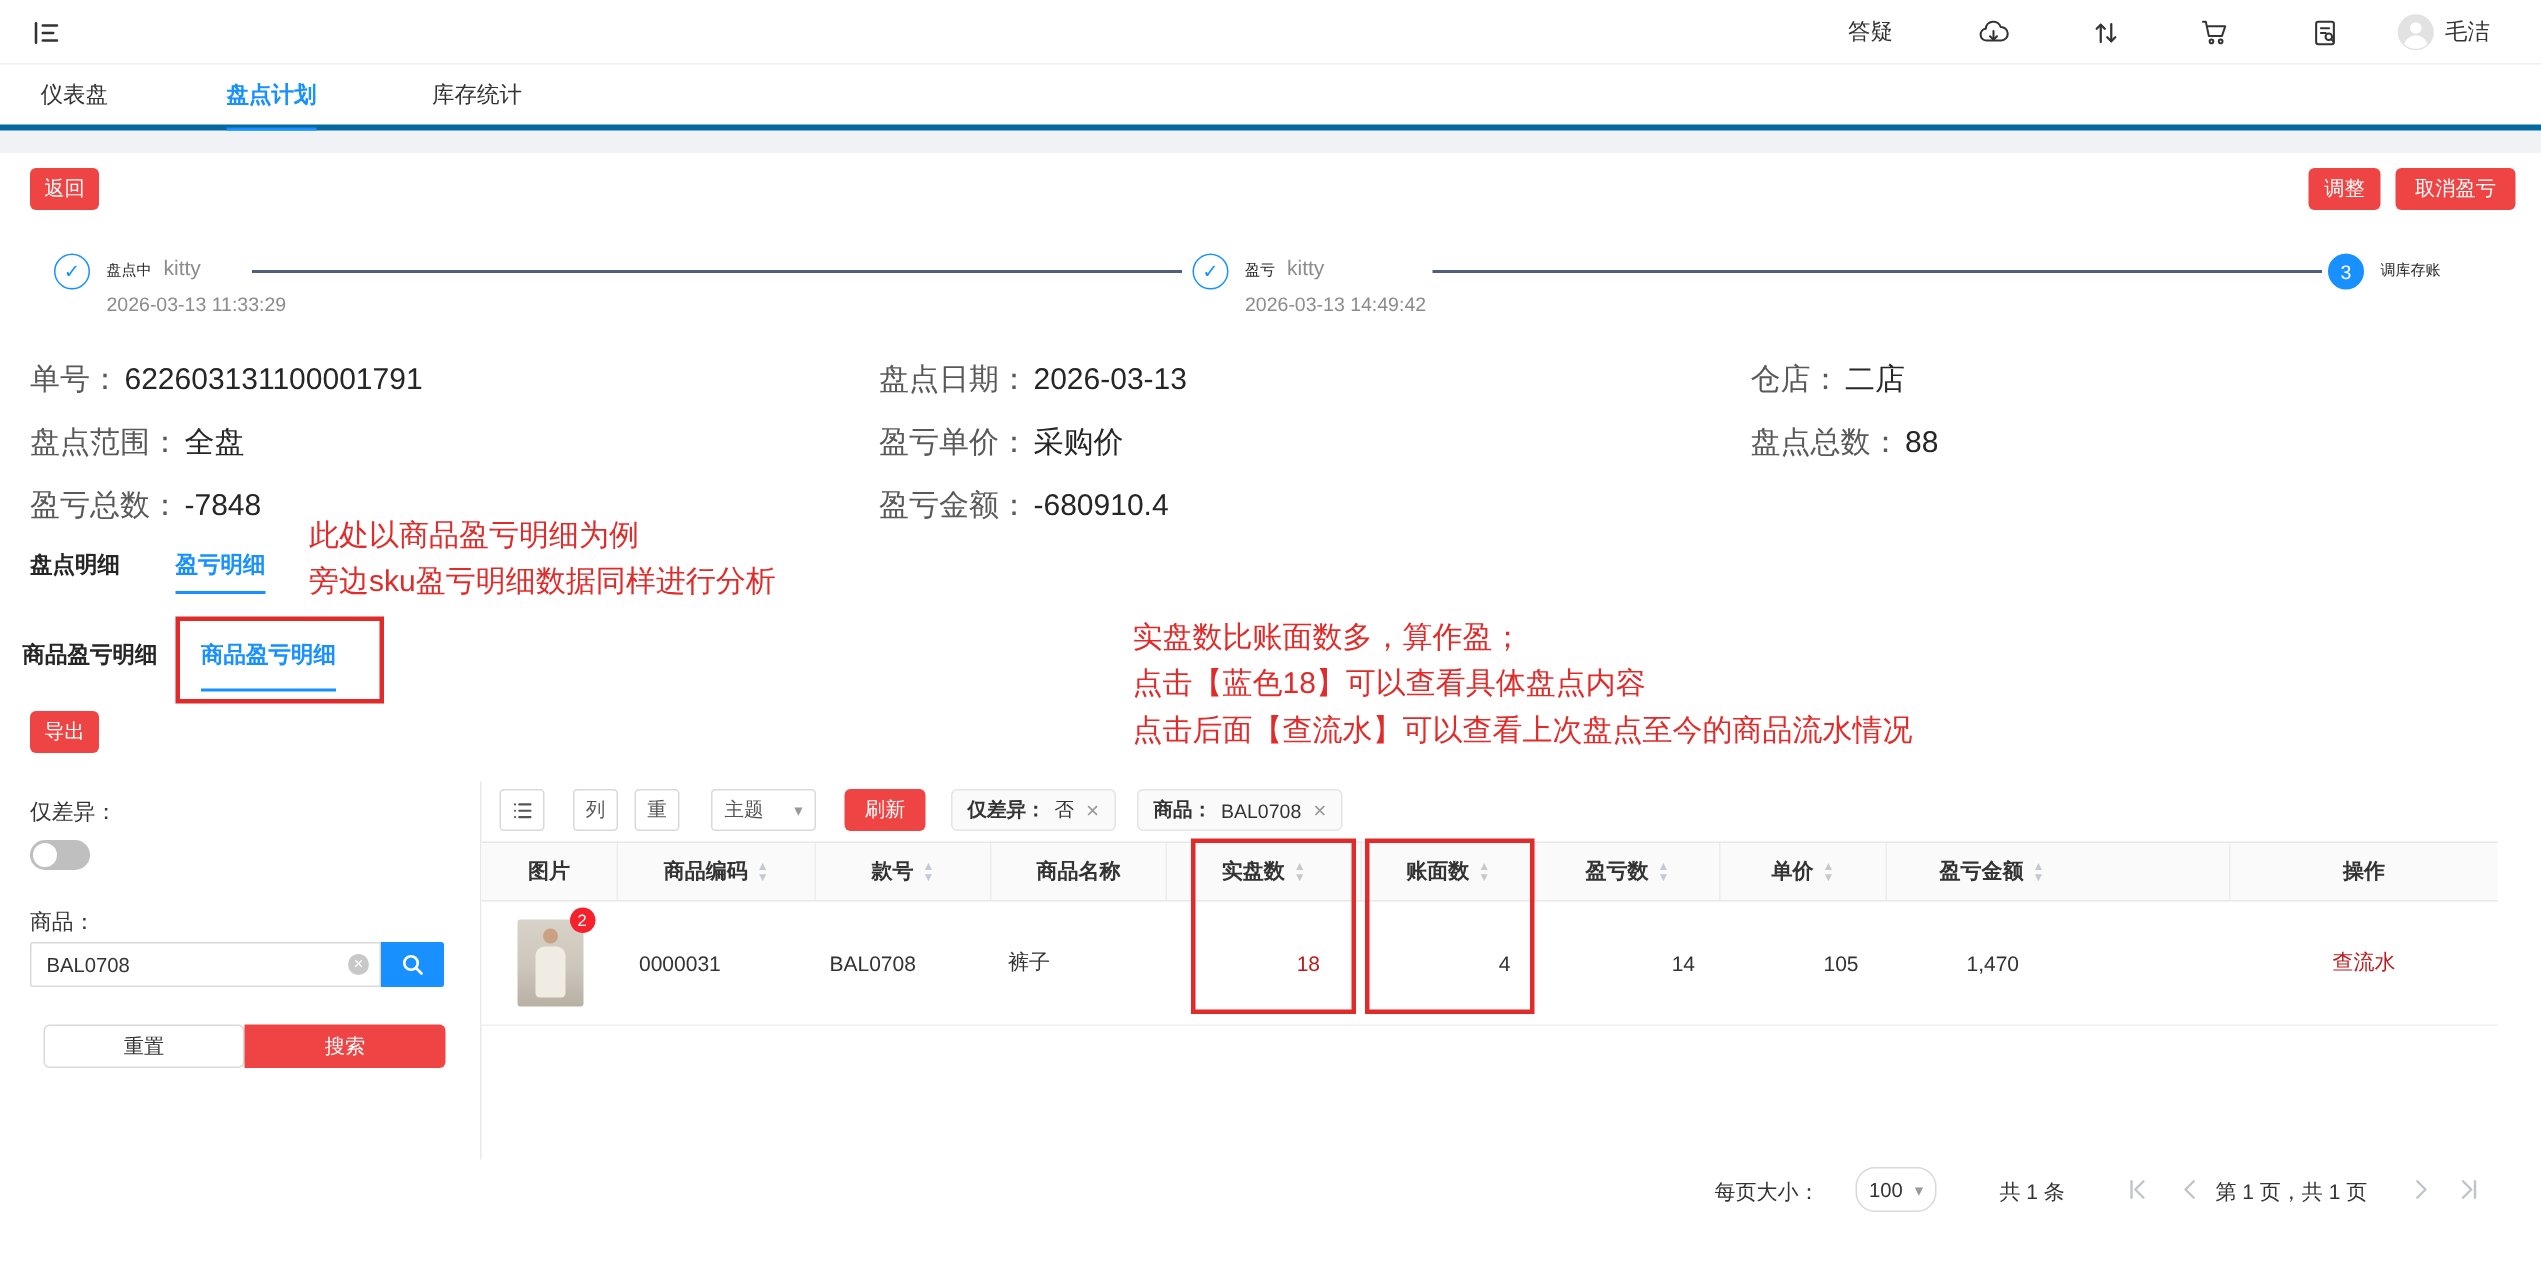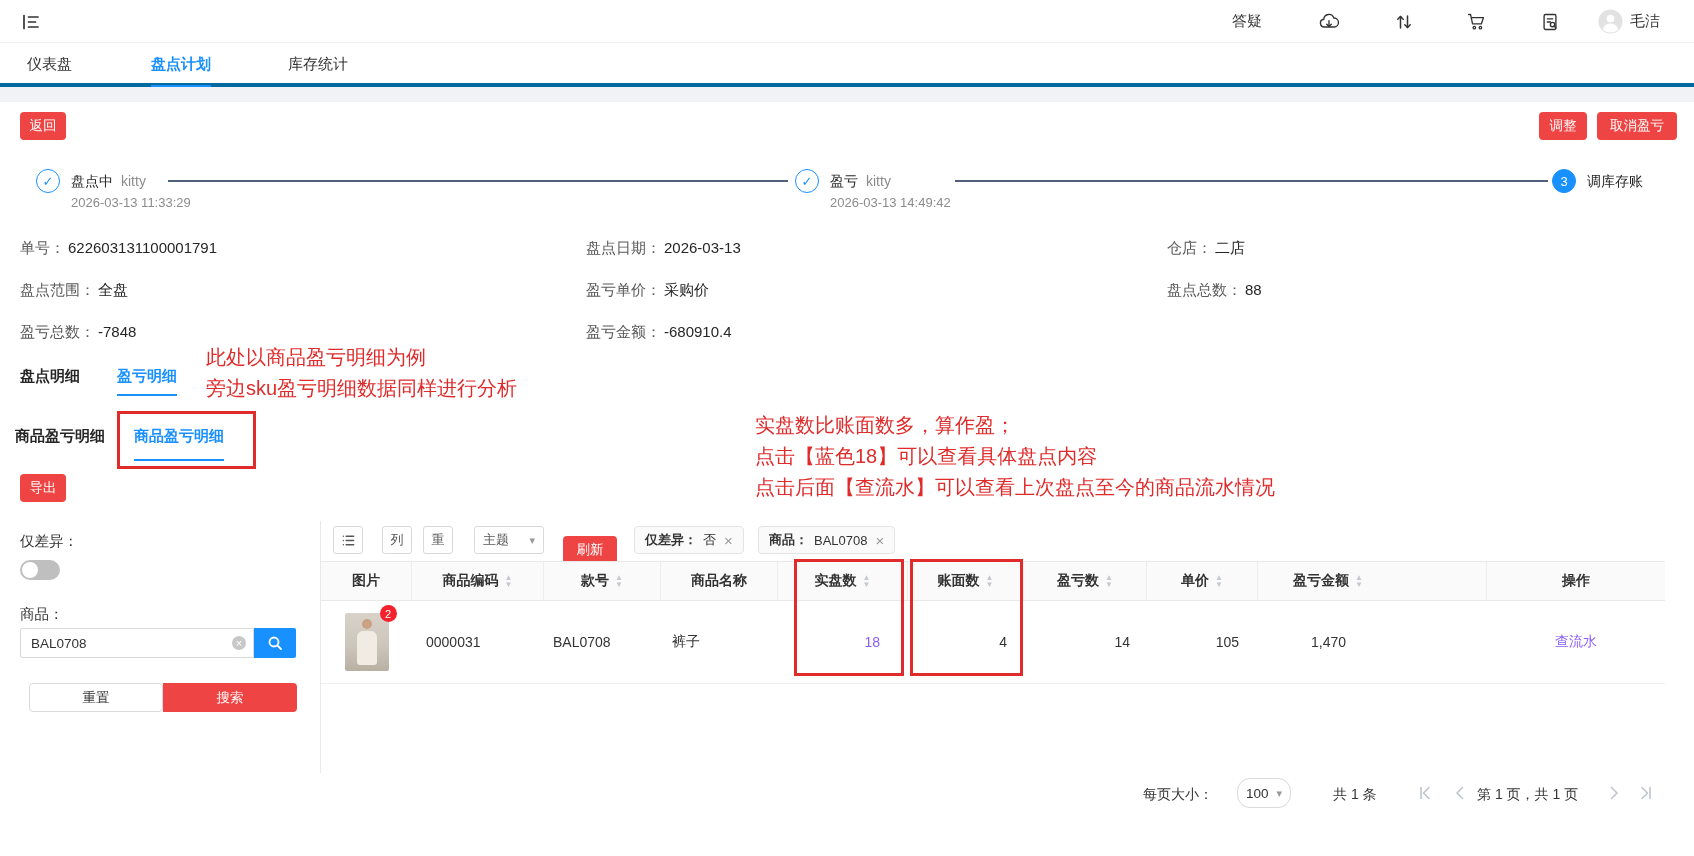--- a/index.html
+++ b/index.html
@@ -20,27 +20,27 @@
   
   .main{position:absolute;left:0;top:102px;width:1694px;height:754px;background:#fff}
 
   .btn{position:absolute;height:28px;border:none;border-radius:4px;font-size:13.5px;cursor:pointer;font-family:inherit;color:#fff;background:#ef4444}
   .btn.ghost{background:#fff;border:1px solid #d9d9d9;color:#333}
 
   
   .step{position:absolute;display:flex;gap:11px}
   .step-circle{width:24px;height:24px;border-radius:50%;border:1.5px solid #1890ff;color:#1890ff;display:flex;align-items:center;justify-content:center;font-size:13px;background:#fff;flex-shrink:0}
   .step-circle.current{background:#1890ff;color:#fff}
-  .step-title{font-size:14px;color:#262626;font-weight:500;line-height:24px}
+  .step-title{font-size:10px;color:#262626;font-weight:500;line-height:24px}
   .step-op{font-size:14px;color:#8c8c8c;margin-left:8px}
   .step-time{font-size:13px;color:#8c8c8c;margin-top:2px}
   .step-line{position:absolute;height:2px;background:#525f7a}
 
   
-  .info{position:absolute;font-size:15px;white-space:nowrap}
+  .info{position:absolute;font-size:20px;white-space:nowrap}
   .ilabel{color:#595959}
   .ivalue{color:#262626;font-weight:500;margin-left:3px}
 
   
   .dtab,.stab{position:absolute;font-size:15px;font-weight:600;color:#262626;cursor:pointer}
   .dtab{height:29px}
   .stab{height:34px}
   .dtab.active,.stab.active{color:#1890ff;border-bottom:2px solid #1890ff}
 
   .rnote{position:absolute;color:#e02b2b;font-size:20px;line-height:31px;font-weight:500;white-space:nowrap;z-index:6}
@@ -69,21 +69,21 @@
   .thead{display:flex;height:40px;background:#fafafa;border-top:1px solid #e8e8e8;border-bottom:1px solid #e8e8e8}
   .th{display:flex;align-items:center;justify-content:center;font-weight:600;font-size:14px;color:#333;gap:6px;border-right:1px solid #ededed}
   .th:last-child{border-right:none}
   .sorter{display:inline-flex;flex-direction:column;line-height:7px}
   .sorter i{font-style:normal;font-size:8px;color:#c5c8ce;height:7px}
   .trow{display:flex;height:83px;border-bottom:1px solid #efefef}
   .td{display:flex;align-items:center;font-size:14px;color:#333}
   .td.c{justify-content:center}
   .td.r{justify-content:flex-end}
   .td.l{justify-content:flex-start}
-  .link{color:#8b5cf6;cursor:pointer}
+  .link{color:#b91c1c;cursor:pointer}
 
   .thumb{position:relative;width:44px;height:58px;background:linear-gradient(180deg,#d8d2c9 0%,#cdc6bb 55%,#b9b0a4 100%);border-radius:2px;cursor:pointer}
   .fig-head{position:absolute;left:50%;top:6px;transform:translateX(-50%);width:10px;height:10px;border-radius:50%;background:#caa183}
   .fig-body{position:absolute;left:50%;top:18px;transform:translateX(-50%);width:20px;height:34px;border-radius:6px 6px 3px 3px;background:#f0ece4}
   .badge{position:absolute;right:-8px;top:-8px;width:17px;height:17px;border-radius:50%;background:#f5222d;color:#fff;font-size:11px;display:flex;align-items:center;justify-content:center}
 
   
   .pag-label{position:absolute;font-size:14px;color:#333;white-space:nowrap}
   .pselect{position:absolute;width:54px;height:30px;border:1px solid #d9d9d9;border-radius:13px;background:#fff;display:flex;align-items:center;justify-content:space-between;padding:0 8px;font-size:13.5px;cursor:pointer}
   .pg-btn{position:absolute;width:20px;height:20px;display:flex;align-items:center;justify-content:center;cursor:pointer}
@@ -240,21 +240,21 @@
           <path d="M5.5 3.5h8M5.5 8h8M5.5 12.5h8"></path>
           <path d="M2.5 3.5h.01M2.5 8h.01M2.5 12.5h.01"></path>
         </svg>
     </button>
     <button class="tbtn" style="left:382px;top:424px;width:30px">列</button>
     <button class="tbtn" style="left:423px;top:424px;width:30px">重</button>
     <button class="tbtn theme" style="left:474px;top:424px;width:70px">
       <span>主题</span>
         <span class="caret">▾</span>
     </button>
-    <button class="btn" style="left:563px;top:434px;width:54px">刷新</button>
+    <button class="btn" style="left:563px;top:424px;width:54px">刷新</button>
     <div class="chip" style="left:634px;top:424px">
       <span class="chip-label">仅差异：</span>
         <span>否</span>
       <span class="chip-close">×</span>
     </div>
     <div class="chip" style="left:758px;top:424px">
       <span class="chip-label">商品：</span>
         <span>BAL0708</span>
       <span class="chip-close">×</span>
     </div>

